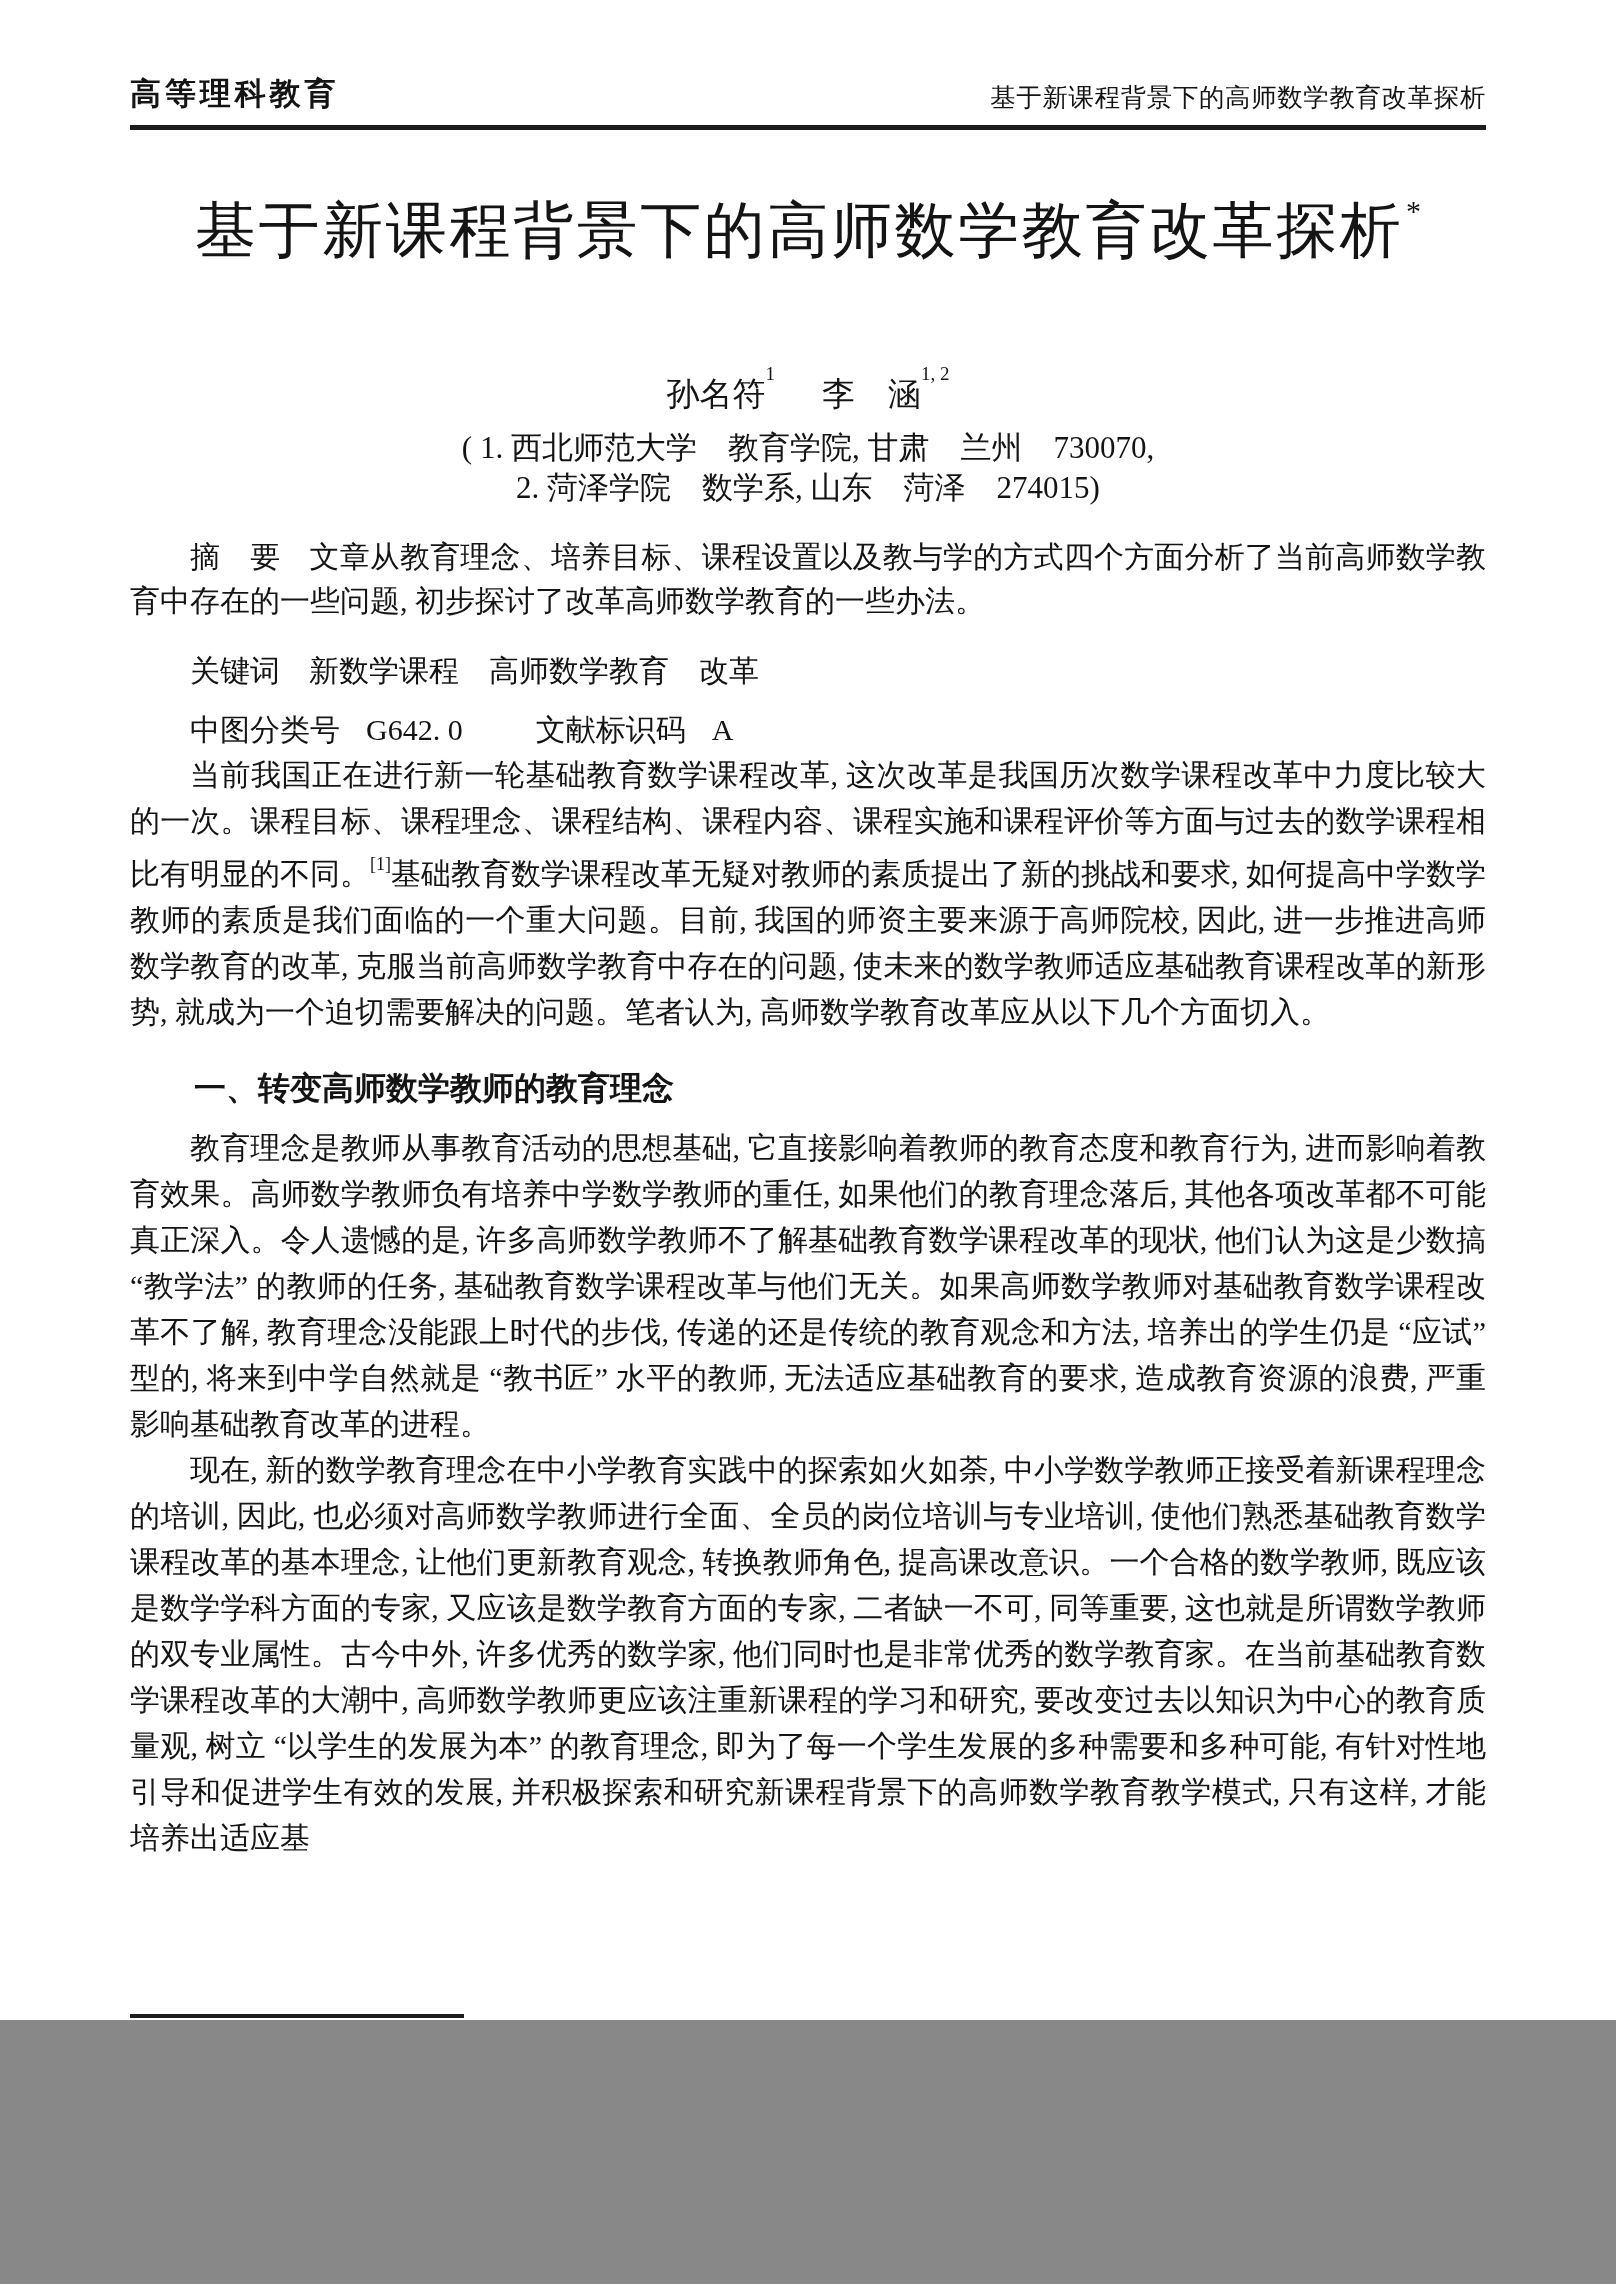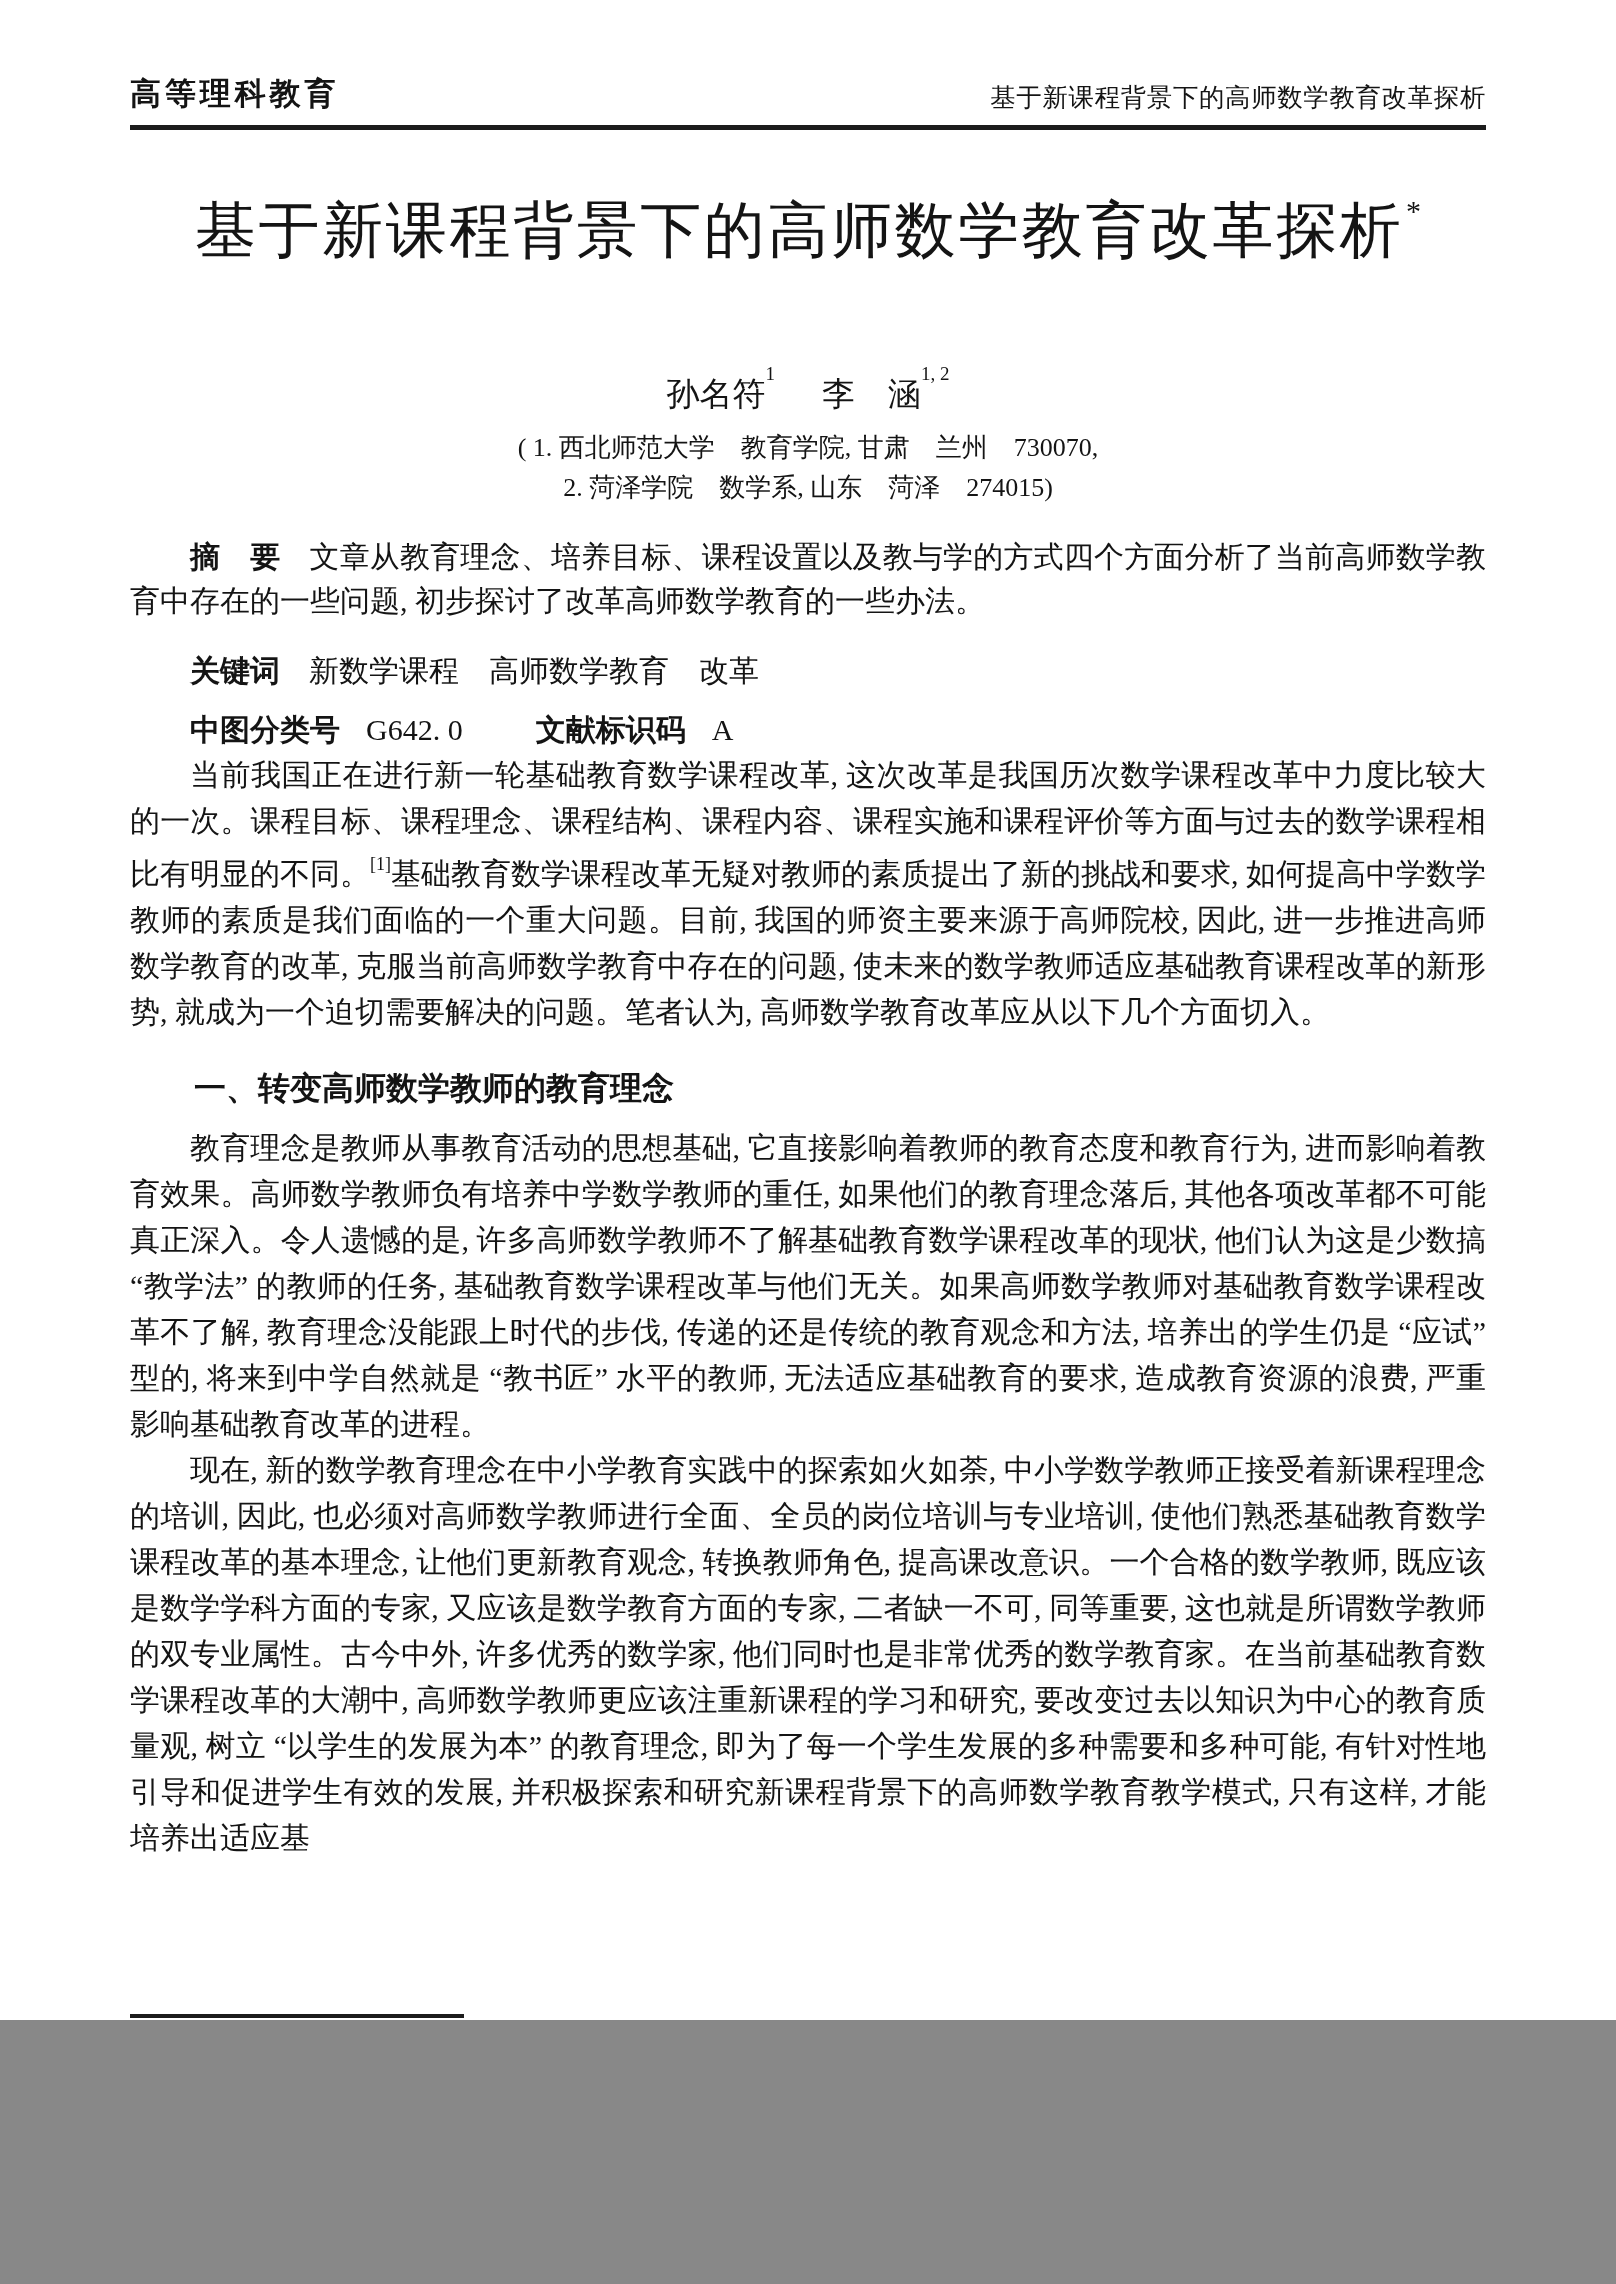--- a/index.html
+++ b/index.html
@@ -35,30 +35,30 @@
     font-weight:normal;
   }
   .article-title .star {
     font-size:30px; vertical-align:super; position:relative; top:-9px; left:2.6px;
   }
 
   .authors { margin-top:104px; text-align:center; font-size:33px; }
   .authors sup { font-size:19px; position:relative; top:-13px; }
   .author-gap { display:inline-block; width:47px; }
 
-  .affiliations { margin-top:11.7px; text-align:center; font-size:26px; line-height:40px; }
+  .affiliations { margin-top:11.7px; text-align:center; font-size:31px; line-height:40px; }
 
   
   .meta-line { font-size:30px; line-height:44px; margin:0; }
   .abstract { margin-top:27px; text-indent:2em; text-align:justify; }
   .keywords { margin-top:26px; text-indent:2em; }
   .clc { margin-top:14.3px; text-indent:2em; }
   .label {
     font-family:"Liberation Sans", sans-serif;
-    font-weight:bold;
+    font-weight:normal;
     margin-right:29px;
   }
   .clc .label { margin-right:26px; }
   .clc-value { margin-right:73px; }
 
   
   .body-text p {
     margin:0;
     font-size:30px; line-height:46px;
     text-align:justify;

